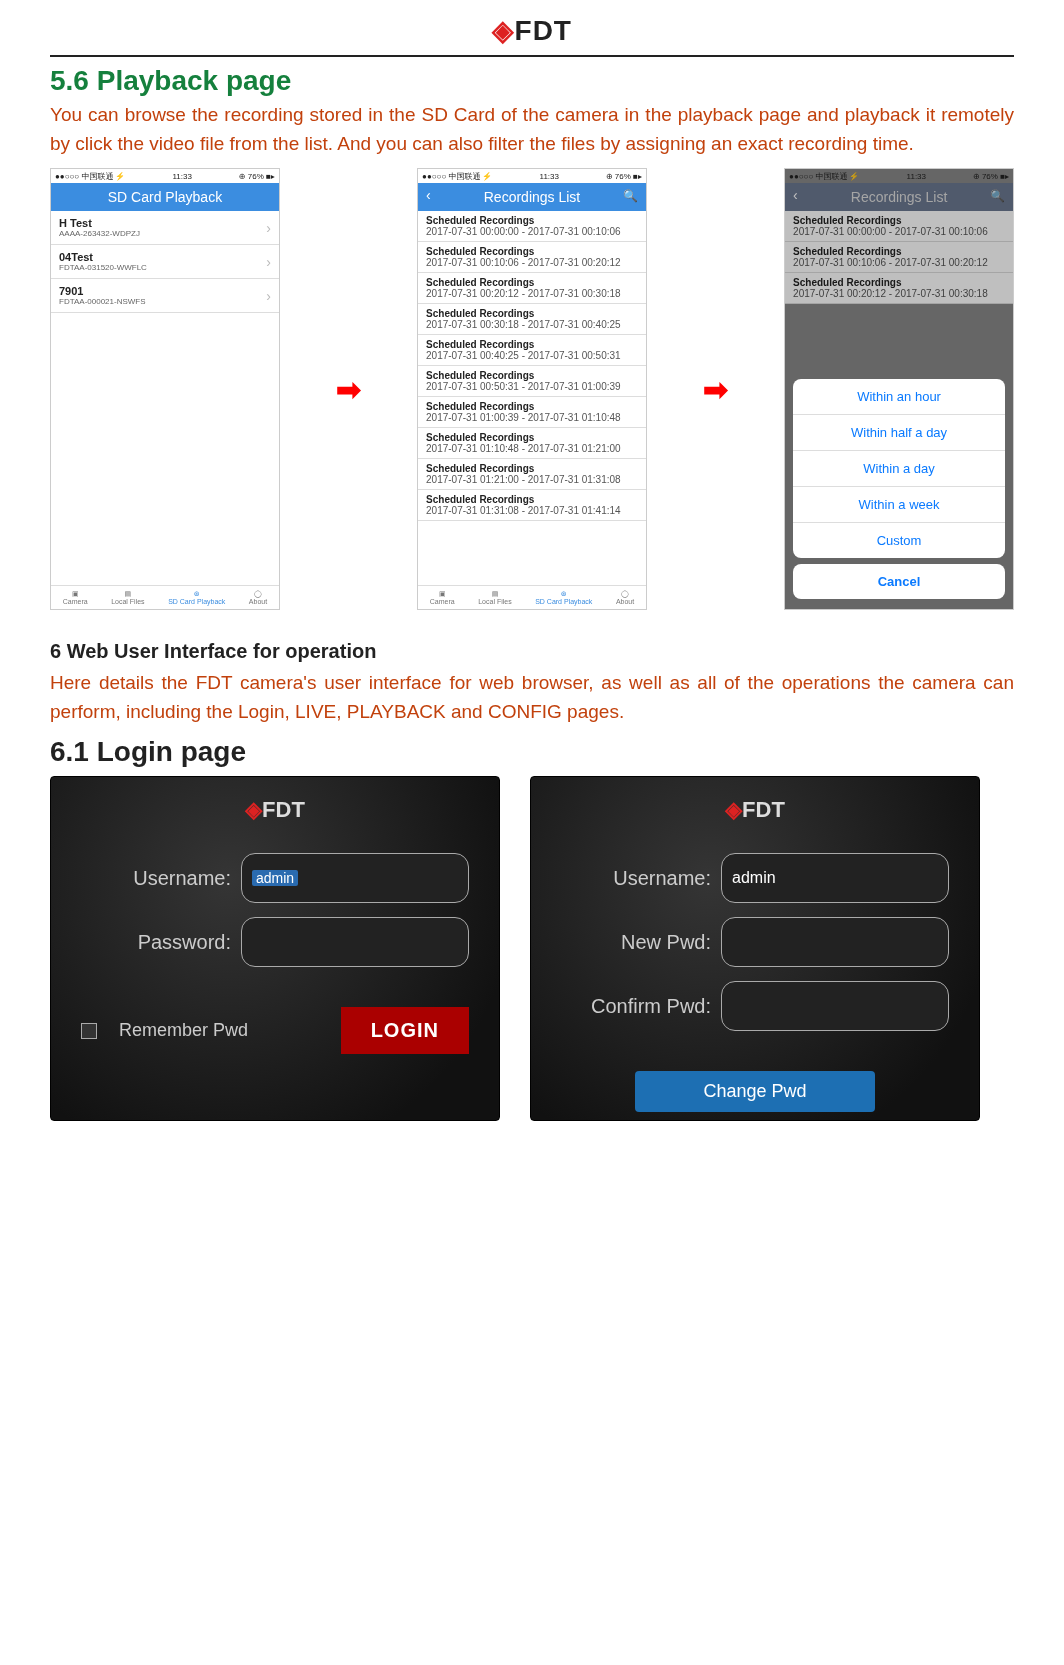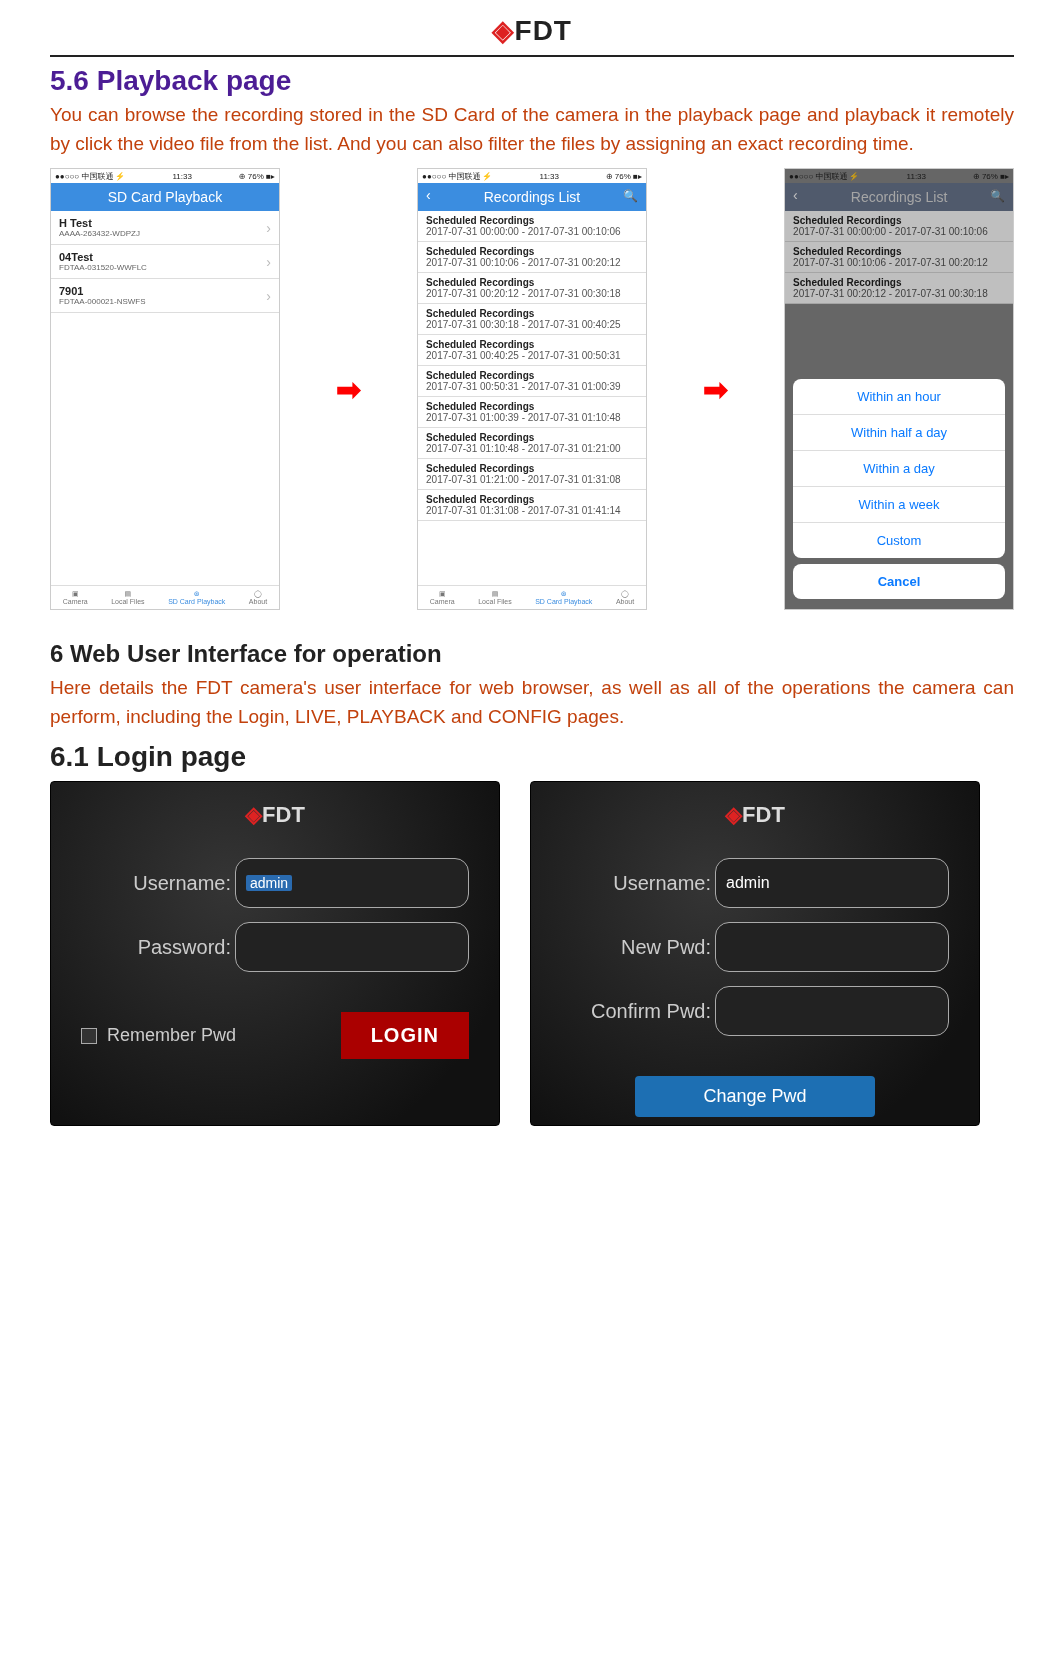--- a/index.html
+++ b/index.html
@@ -26,21 +26,21 @@
     color: #222;
   }
   .top-logo .red { color: #d22; }
   .hr {
     border-top: 2px solid #222;
     margin-bottom: 8px;
   }
   h2.section-title-56 {
     font-size: 28px;
     margin: 6px 0 4px 0;
-    color: #4c1d95;
+    color: #15803d;
   }
   p.body-text {
     font-size: 19px;
     line-height: 1.5;
     margin: 4px 0 10px 0;
     color: #c2410c;
     text-align: justify;
   }
   .screens-row {
     display: flex;
@@ -179,21 +179,21 @@
   .phone { position: relative; }
   .phone.dimmed .rec-row .rt { color: #222; }
   .phone.dimmed .rec-row { background: #fff; }
   .phone.dimmed .overlay {
     position: absolute;
     inset: 0;
     background: rgba(0,0,0,0.25);
   }
 
   h1.section-title-6 {
-    font-size: 24px;
+    font-size: 20px;
     margin: 16px 0 6px 0;
     color: #222;
   }
   h2.section-title-61 {
     font-size: 28px;
     margin: 10px 0 8px 0;
     color: #222;
   }
   .login-row {
     display: flex;
@@ -221,21 +221,21 @@
   }
   .login-panel .logo .red { color: #d22; }
   .login-panel .form-row {
     display: flex;
     align-items: center;
     margin-bottom: 14px;
   }
   .login-panel .form-row label {
     width: 150px;
     text-align: right;
-    padding-right: 4px;
+    padding-right: 10px;
   }
   .login-panel .form-row .input {
     flex: 1;
     background: #222;
     border: 1px solid #aaa;
     border-radius: 14px;
     height: 28px;
     padding: 10px 10px;
     color: #fff;
     display: flex;
@@ -249,21 +249,21 @@
   }
   .login-panel .bottom-row {
     display: flex;
     justify-content: space-between;
     align-items: center;
     margin-top: 40px;
   }
   .login-panel .remember {
     display: flex;
     align-items: center;
-    gap: 10px;
+    gap: 22px;
     font-size: 18px;
   }
   .login-panel .remember .cb {
     width: 14px;
     height: 14px;
     border: 1px solid #aaa;
     background: #333;
   }
   .login-btn {
     background: #a00;

